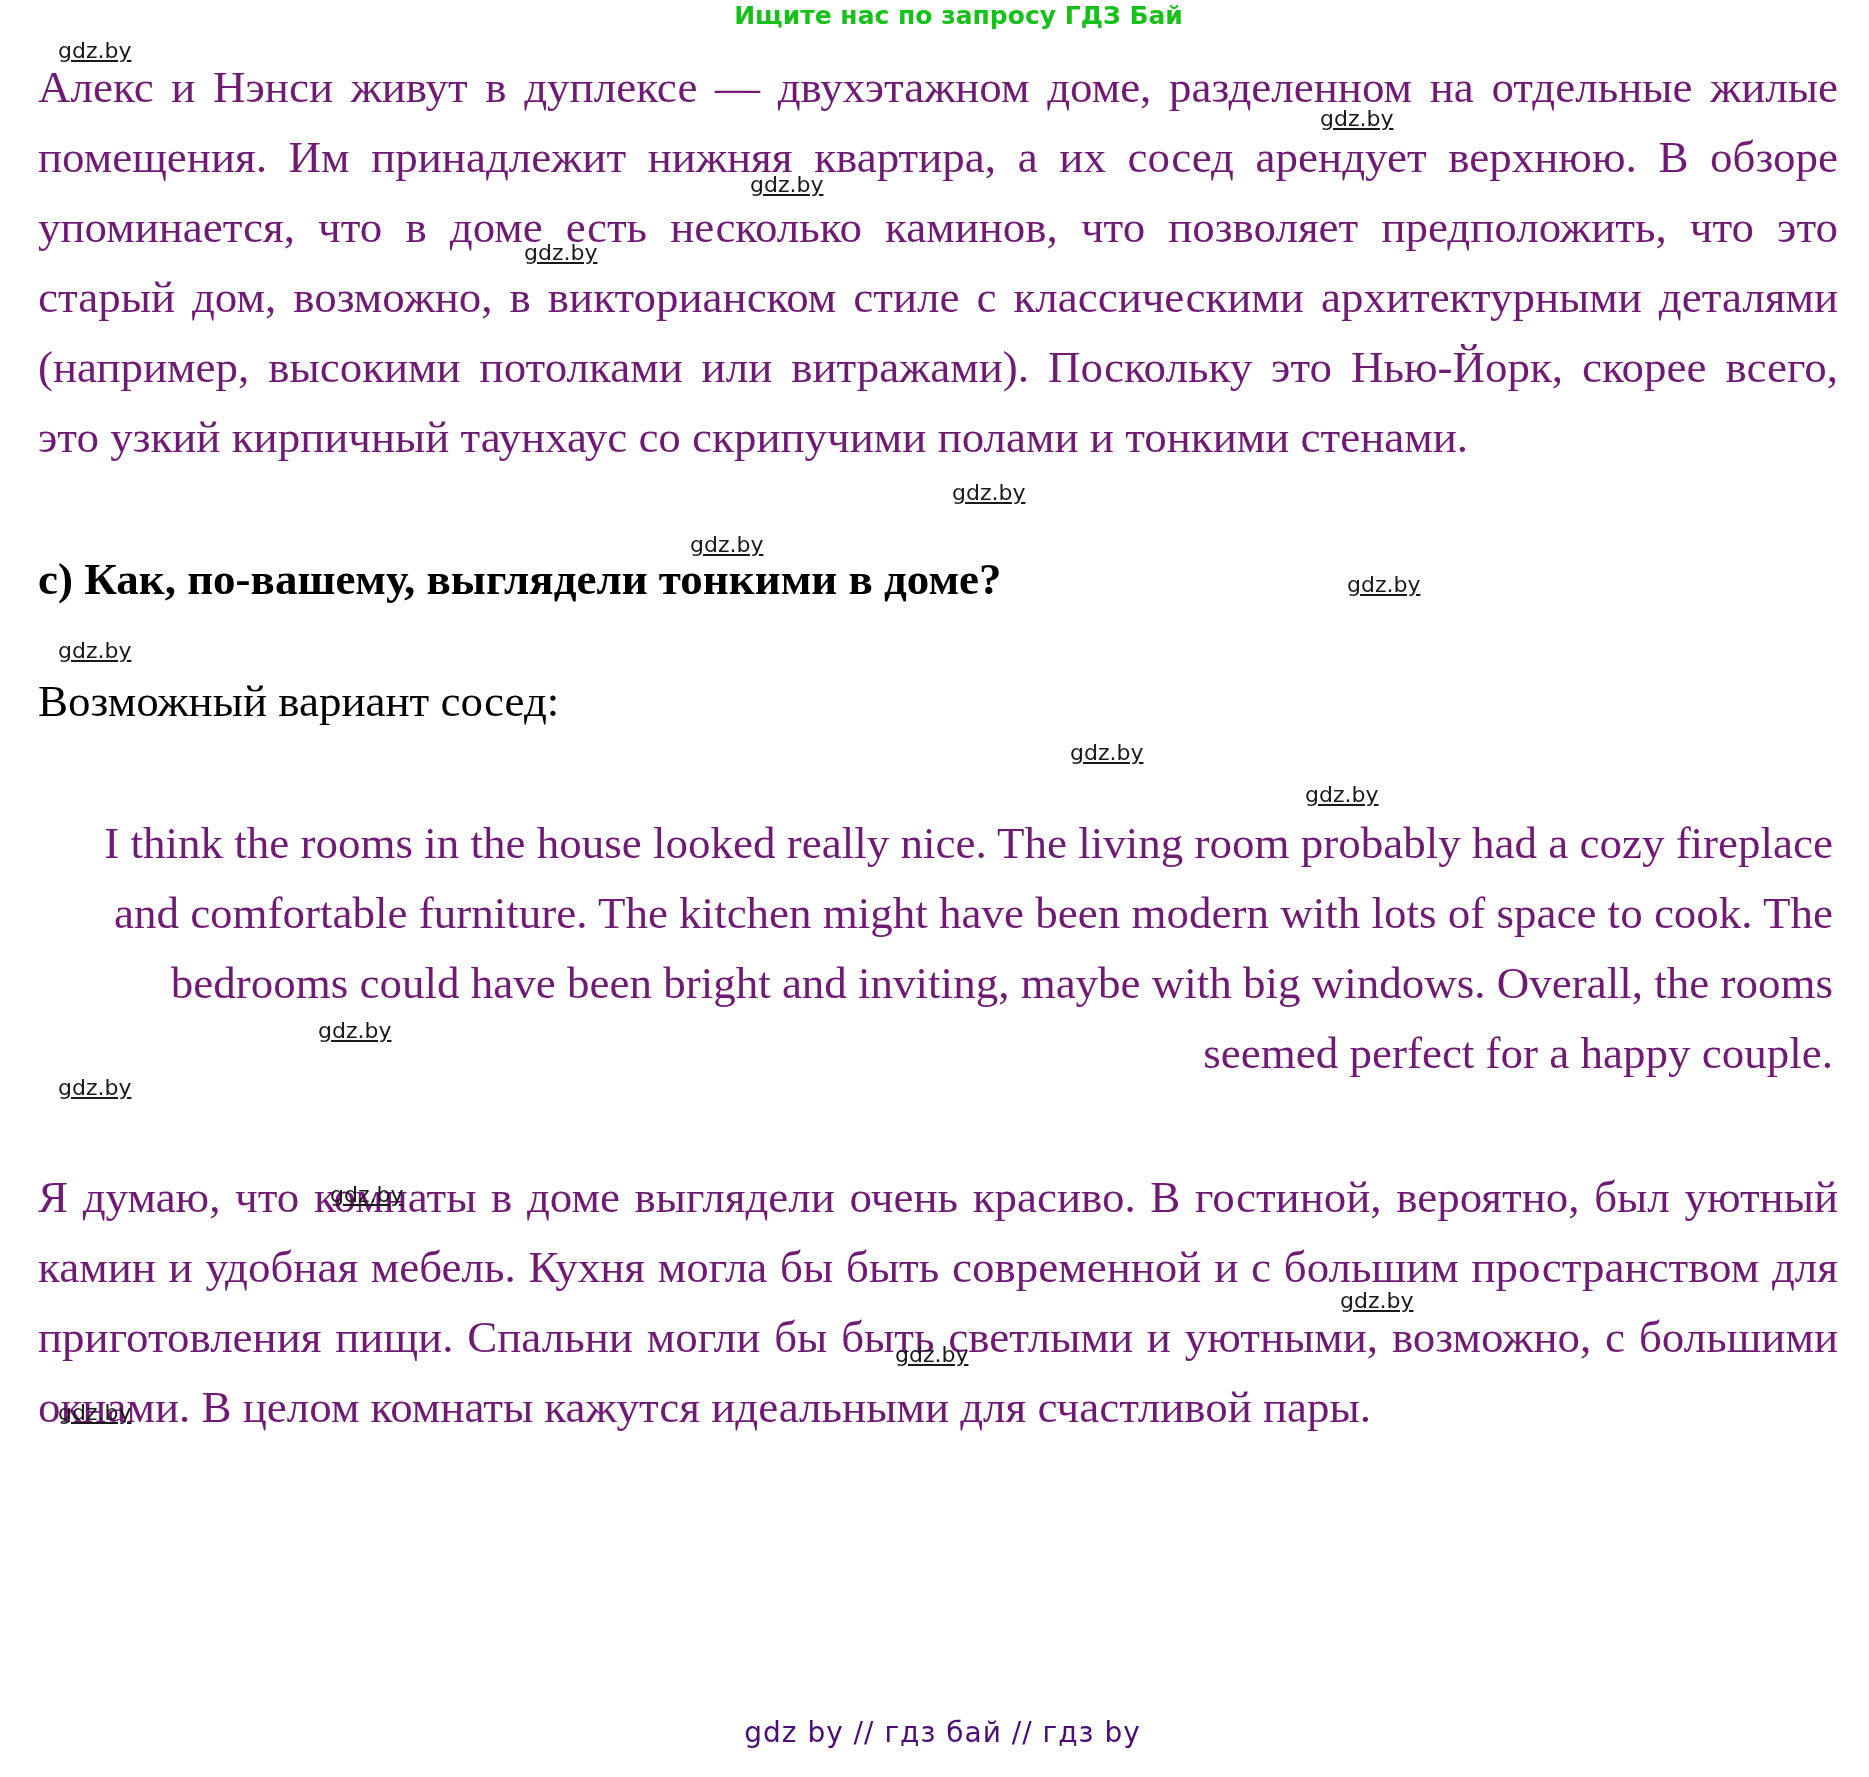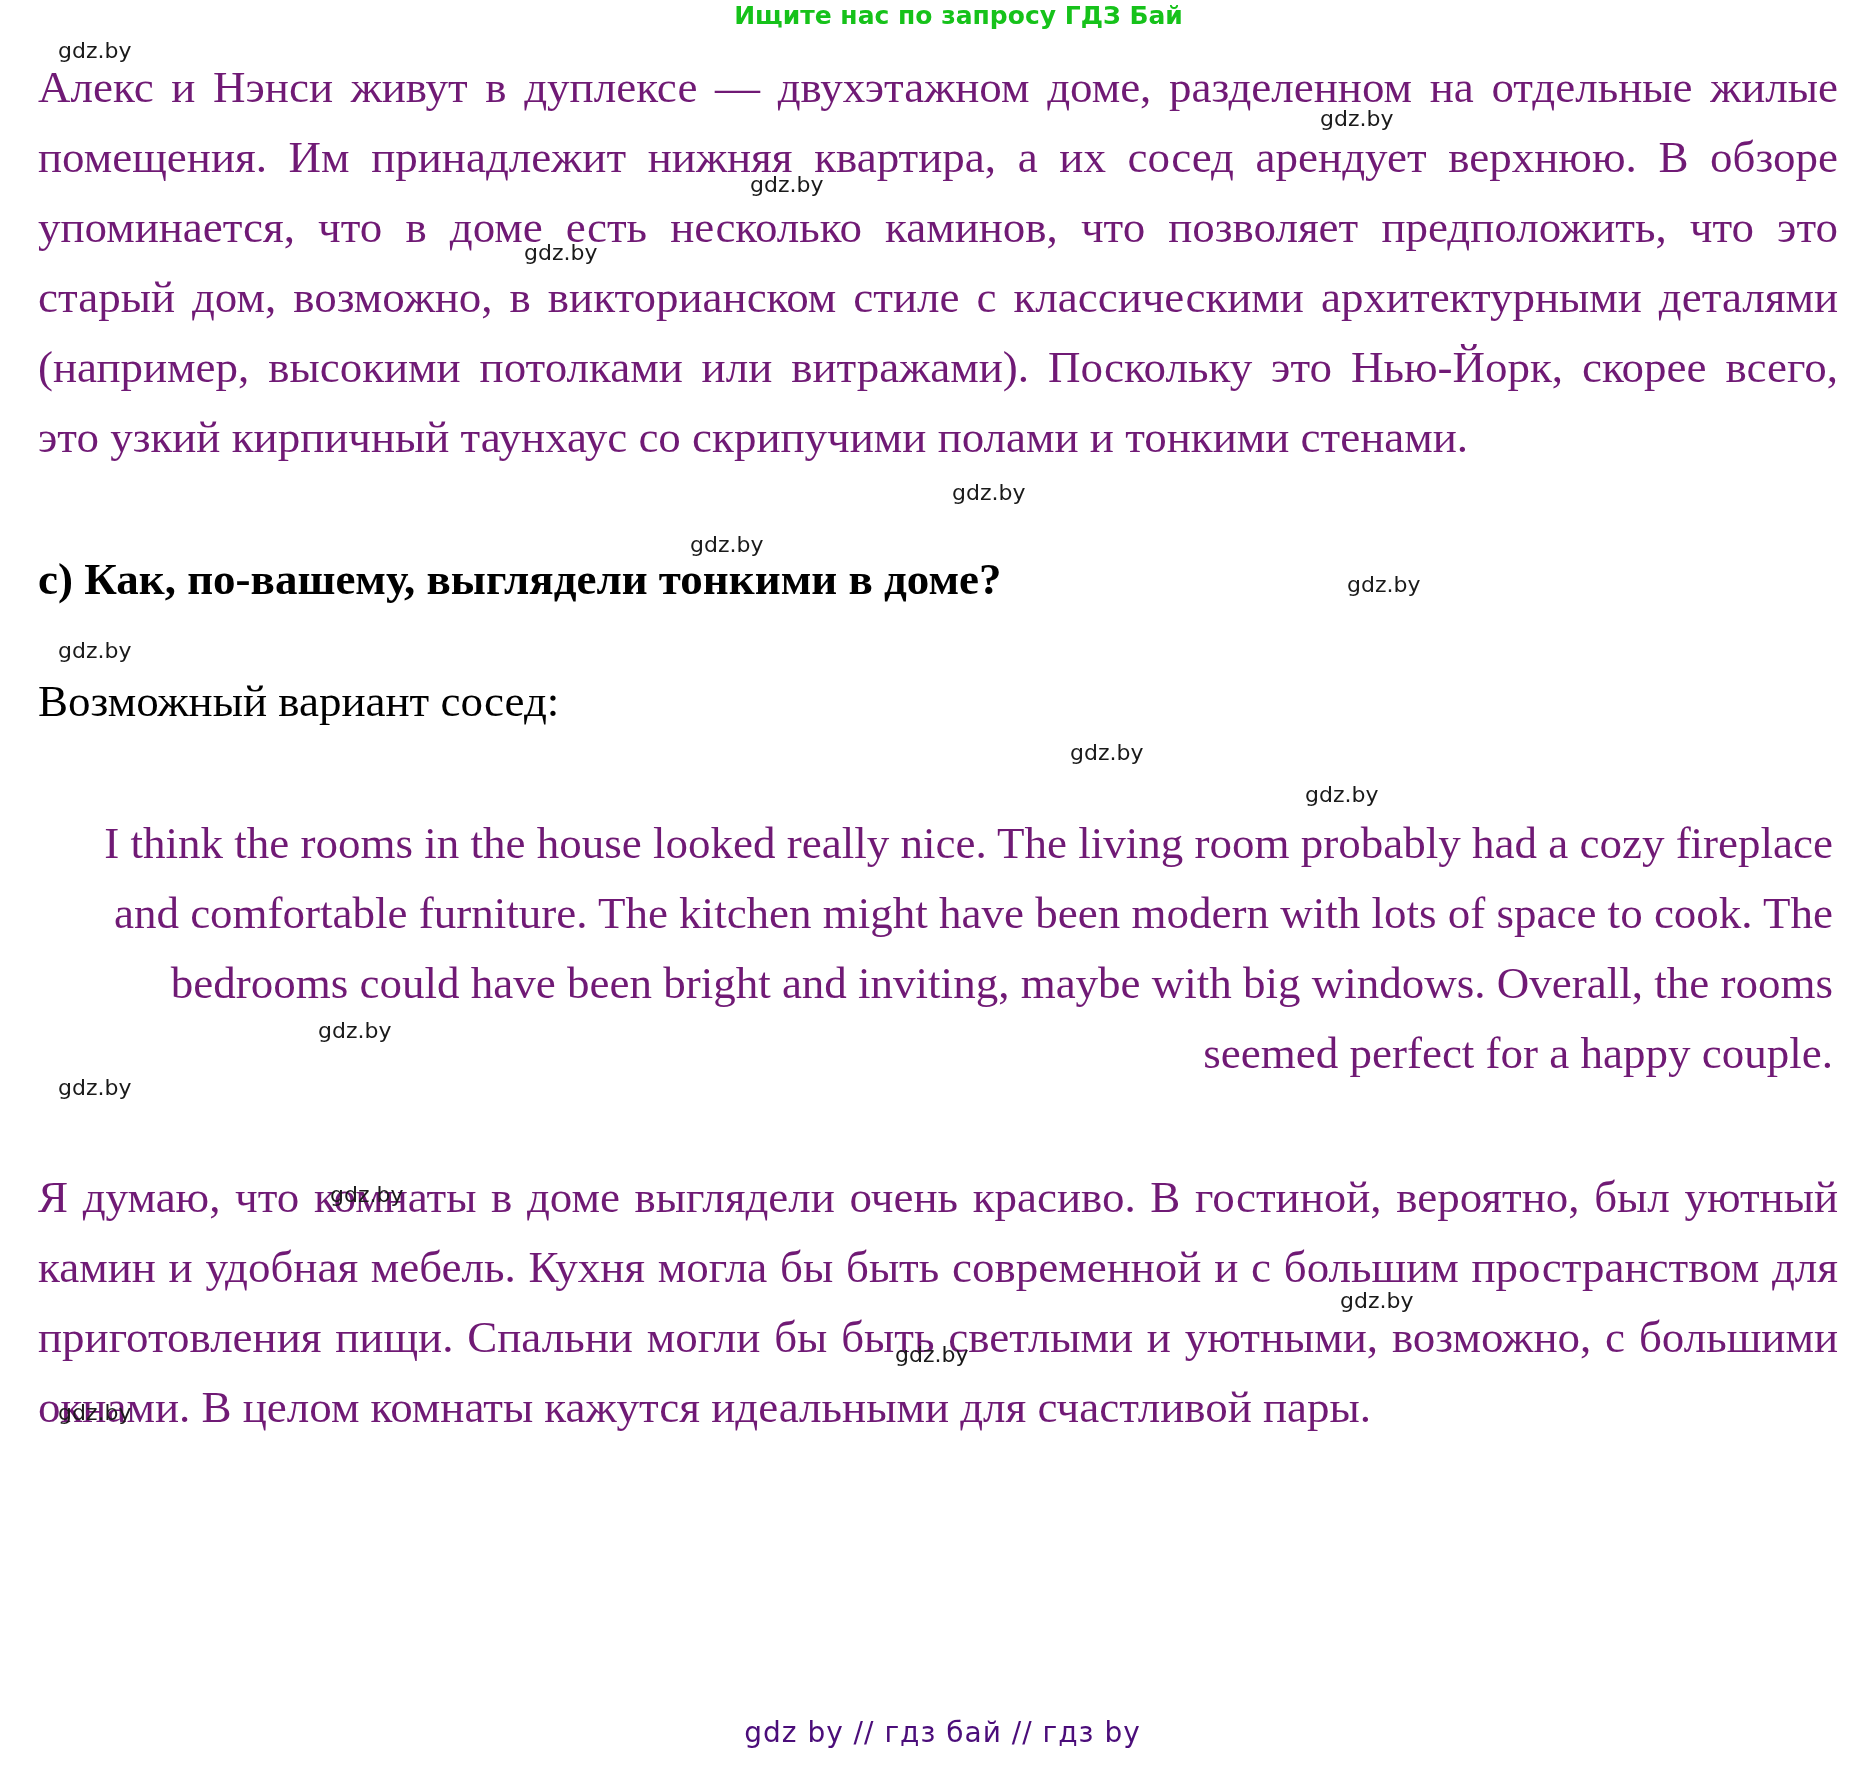--- a/index.html
+++ b/index.html
@@ -69,20 +69,21 @@
   }
 
   
   .wm {
     position: absolute;
     font-family: "DejaVu Sans", "Liberation Sans", sans-serif;
     font-size: 22px;
     color: #1a1a1a;
     white-space: nowrap;
     pointer-events: none;
+    text-decoration: underline;
   }
 
   
   .footer {
     position: absolute;
     left: 8px;
     top: 1716px;
     width: 1869px;
     text-align: center;
     font-family: "DejaVu Sans", "Liberation Sans", sans-serif;

